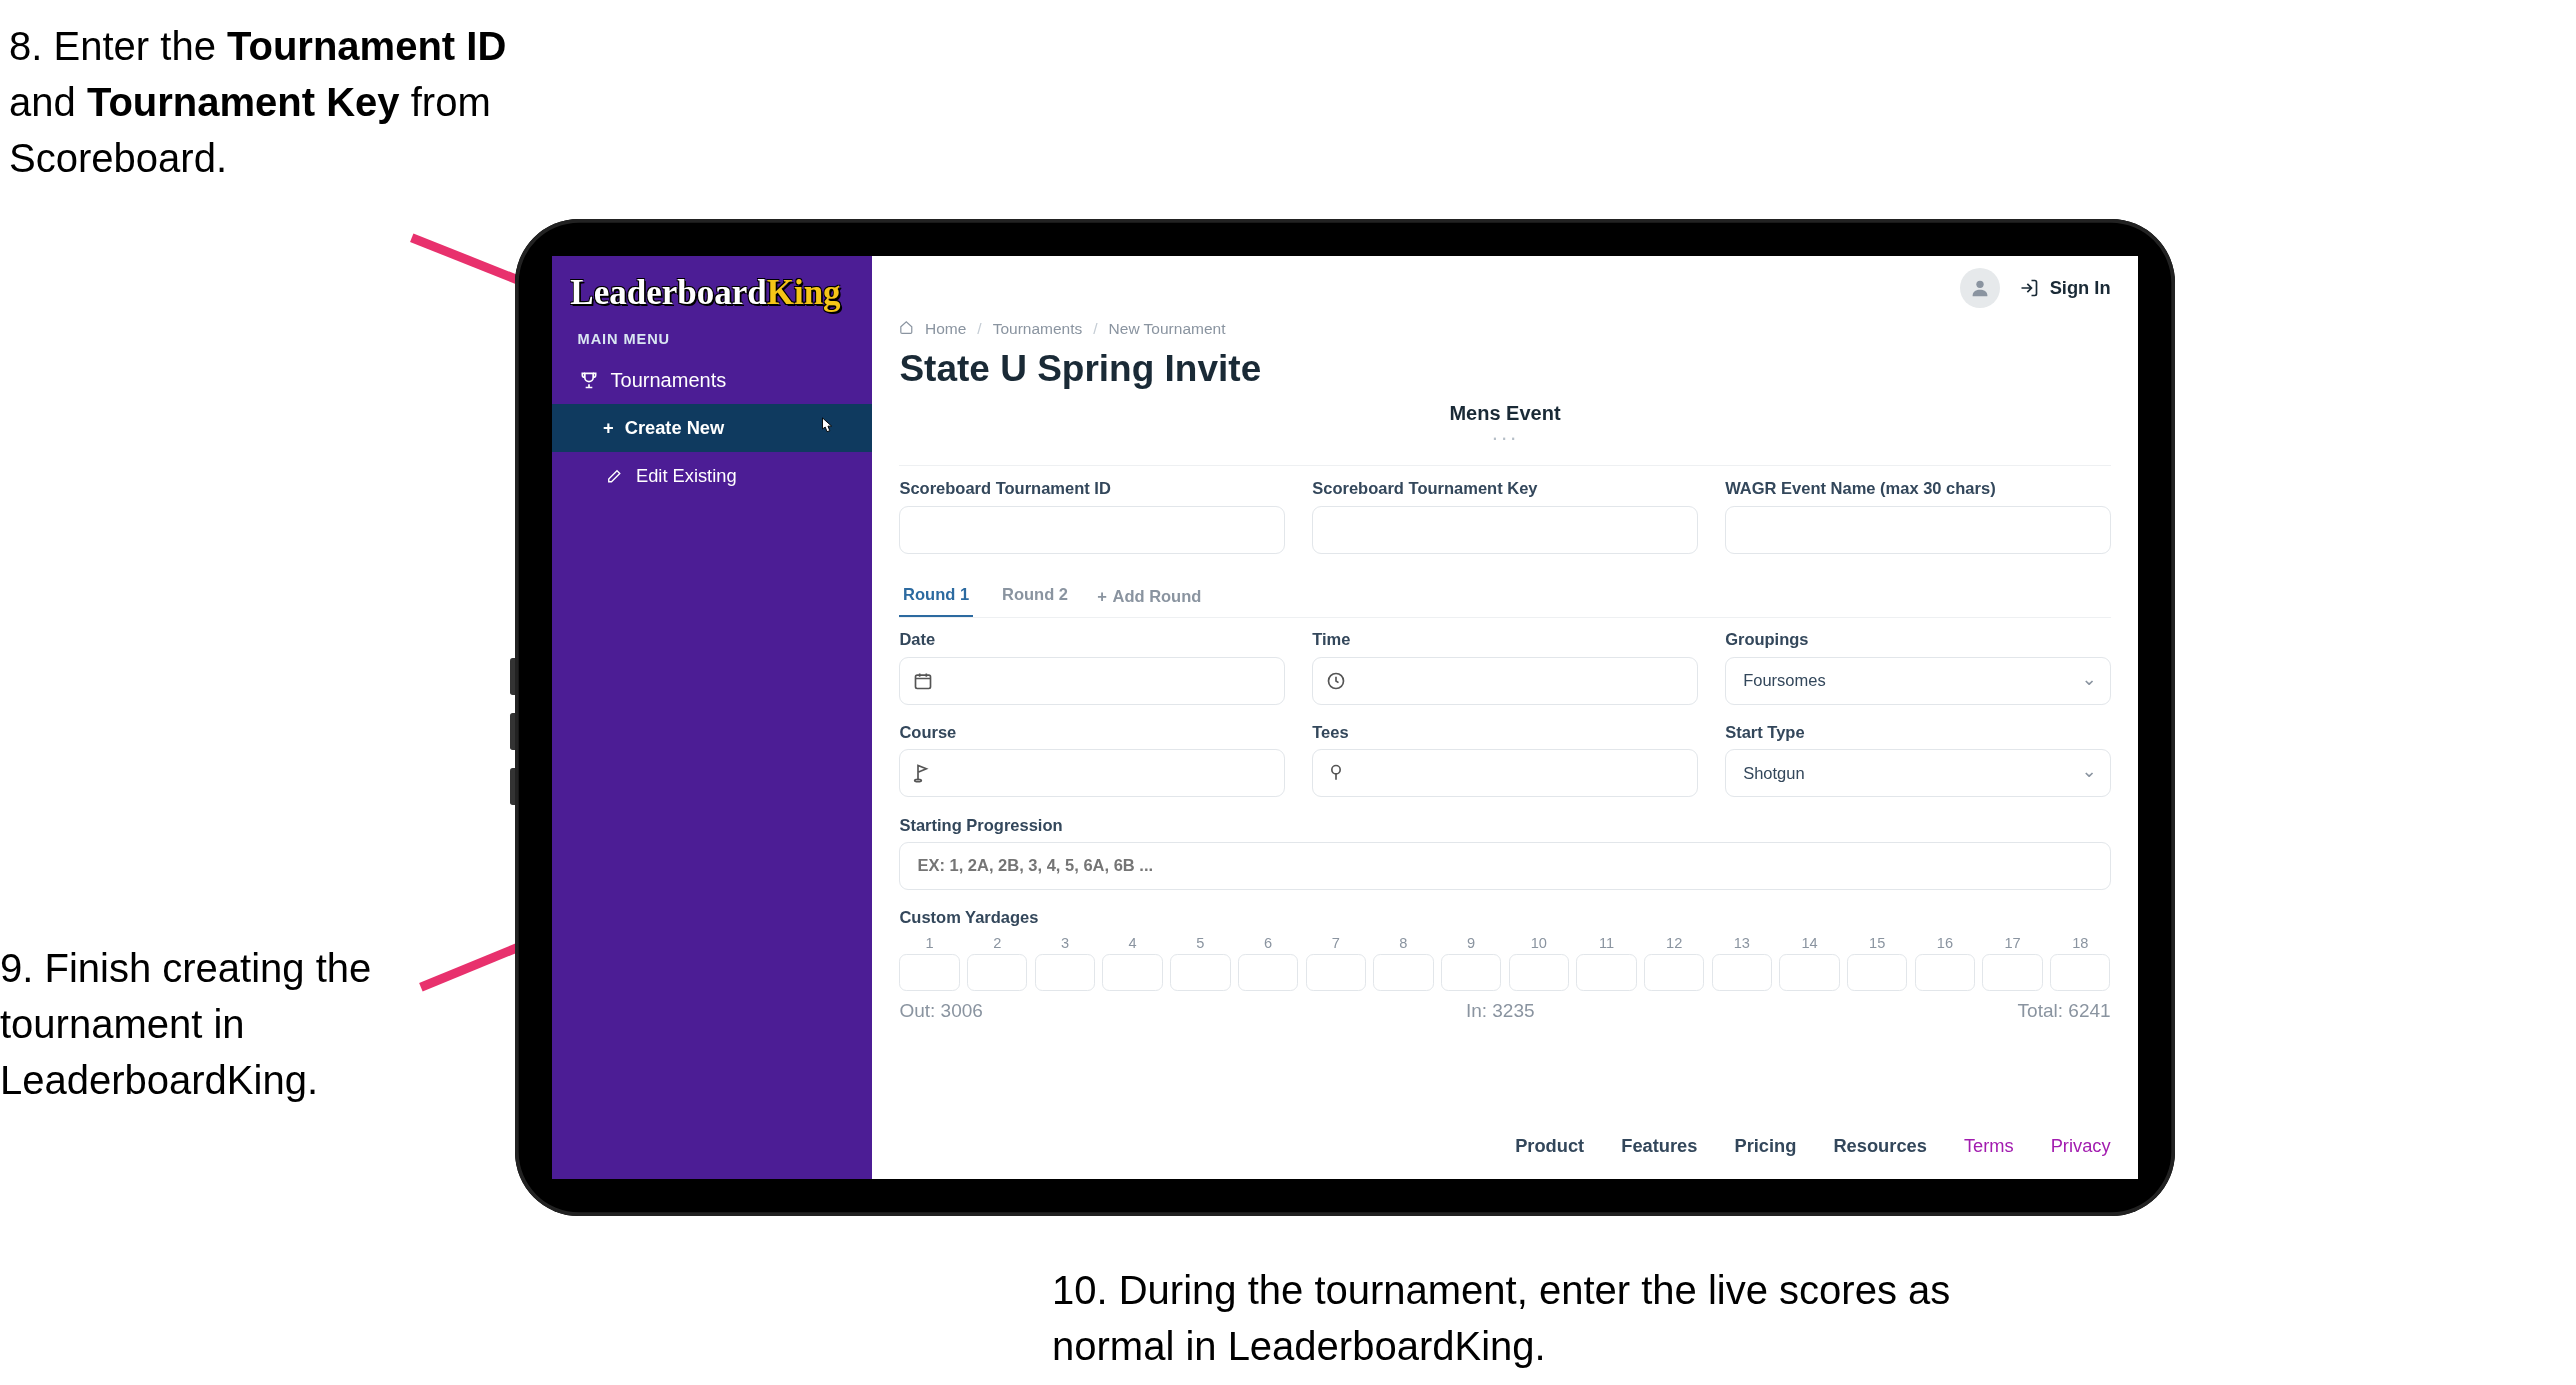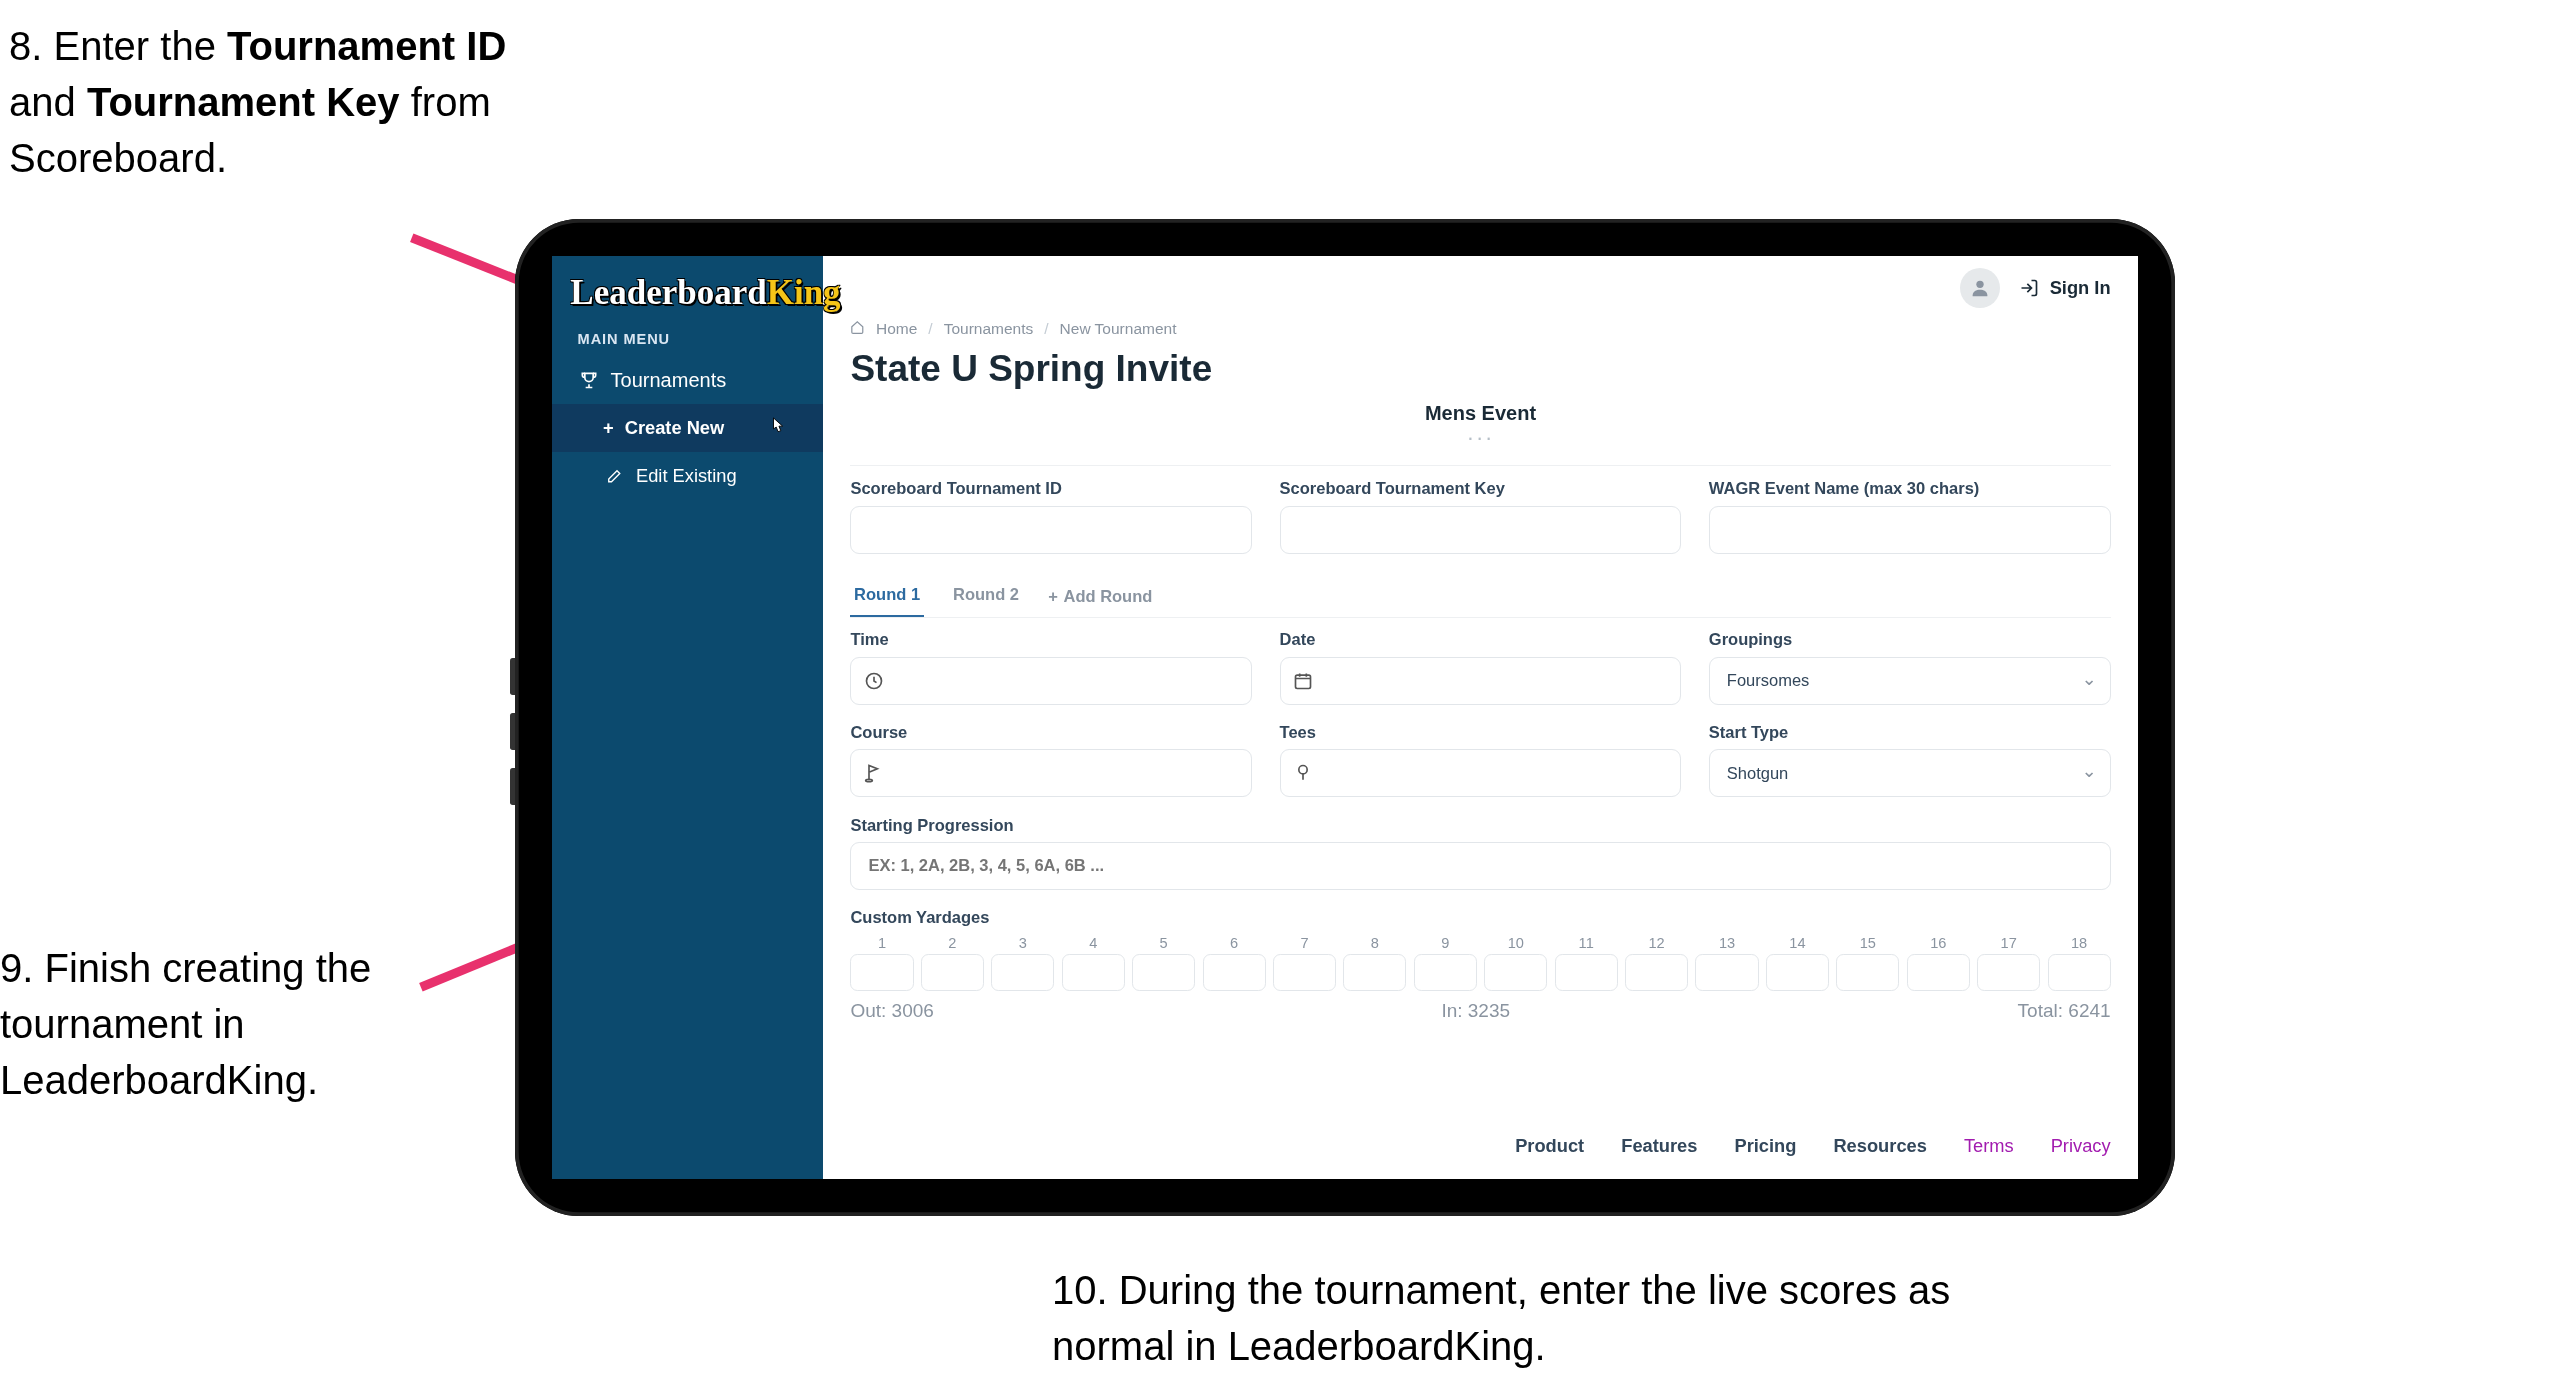--- a/index.html
+++ b/index.html
@@ -50,22 +50,22 @@
   .tablet::before {
     content: "";
     position: absolute;
     left: -5.5px; top: 439px; width: 5.5px; height: 37px;
     background: #333; border-radius: 2.7px 0 0 2.7px;
     box-shadow: 0 55px 0 #333, 0 110px 0 #333;
   }
 
   
   .sidebar {
-    width: 271px;
-    background: #0c4a6e;
+    width: 320px;
+    background: #4c1d95;
     color: #fff;
     display: flex; flex-direction: column;
     font-size: 20px;
   }
   .logo-wrap {
     padding: 16.5px 18.3px 9.1px;
   }
   .logo {
     font-family: cursive;
     font-weight: 700;
@@ -336,37 +336,37 @@
           <div class="round-tab active">Round 1</div>
           <div class="round-tab">Round 2</div>
           <div class="add-round">
             <span>+</span>
             <span>Add Round</span>
           </div>
         </div>
 
         <div class="form-grid">
           <div class="field">
+            <label>Date</label>
+            <div class="input with-icon">
+              <span class="icon-slot">
+                <svg width="20" height="20" viewBox="0 0 24 24" fill="none" stroke="#555" stroke-width="2">
+                    <rect x="3" y="5" width="18" height="16" rx="2"></rect>
+                    <path d="M3 9h18M8 3v4M16 3v4"></path>
+                  </svg>
+              </span>
+            </div>
+          </div>
+          <div class="field">
             <label>Time</label>
             <div class="input with-icon">
               <span class="icon-slot">
                 <svg width="20" height="20" viewBox="0 0 24 24" fill="none" stroke="#555" stroke-width="2">
                     <circle cx="12" cy="12" r="9"></circle>
                     <path d="M12 7v5l3 2"></path>
-                  </svg>
-              </span>
-            </div>
-          </div>
-          <div class="field">
-            <label>Date</label>
-            <div class="input with-icon">
-              <span class="icon-slot">
-                <svg width="20" height="20" viewBox="0 0 24 24" fill="none" stroke="#555" stroke-width="2">
-                    <rect x="3" y="5" width="18" height="16" rx="2"></rect>
-                    <path d="M3 9h18M8 3v4M16 3v4"></path>
                   </svg>
               </span>
             </div>
           </div>
           <div class="field">
             <label>Groupings</label>
             <div class="input select-like">
               <span>Foursomes</span>
             </div>
           </div>

